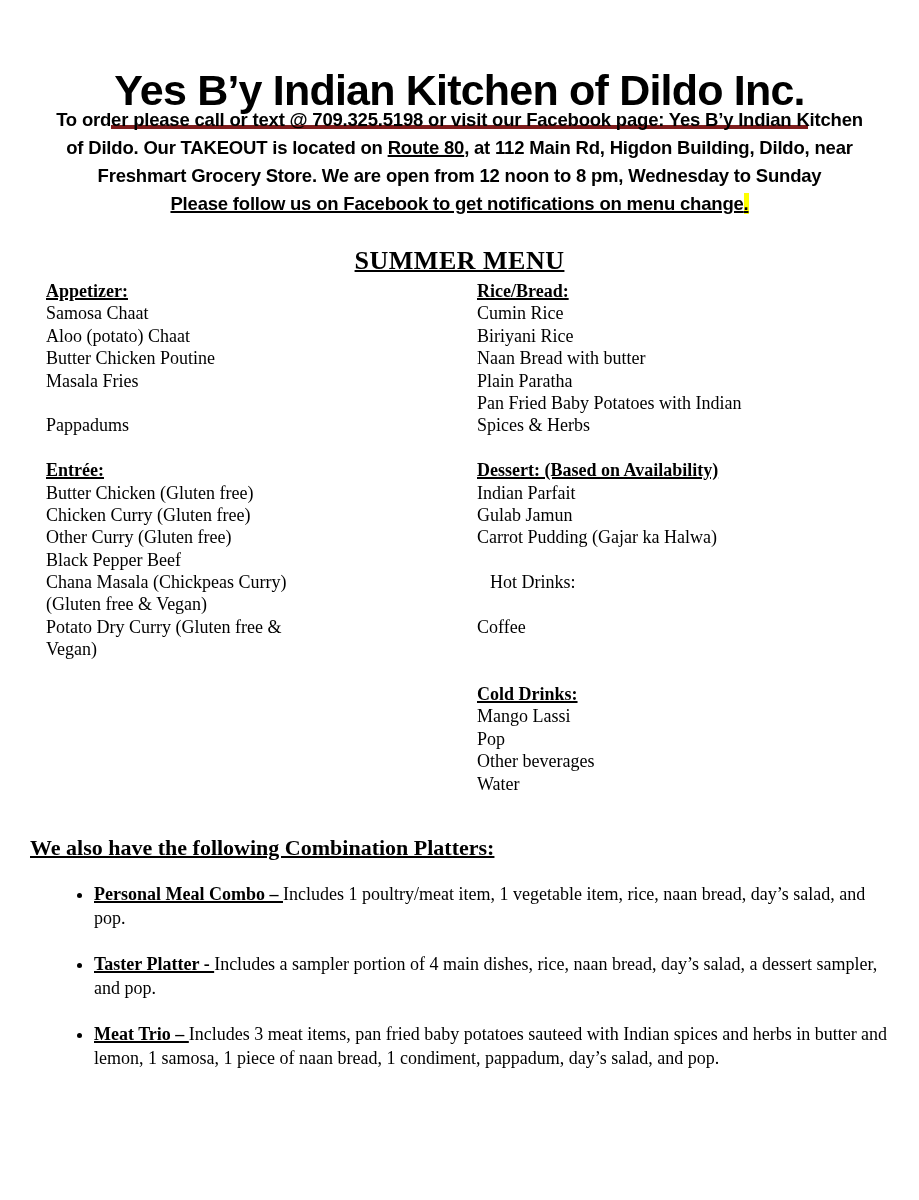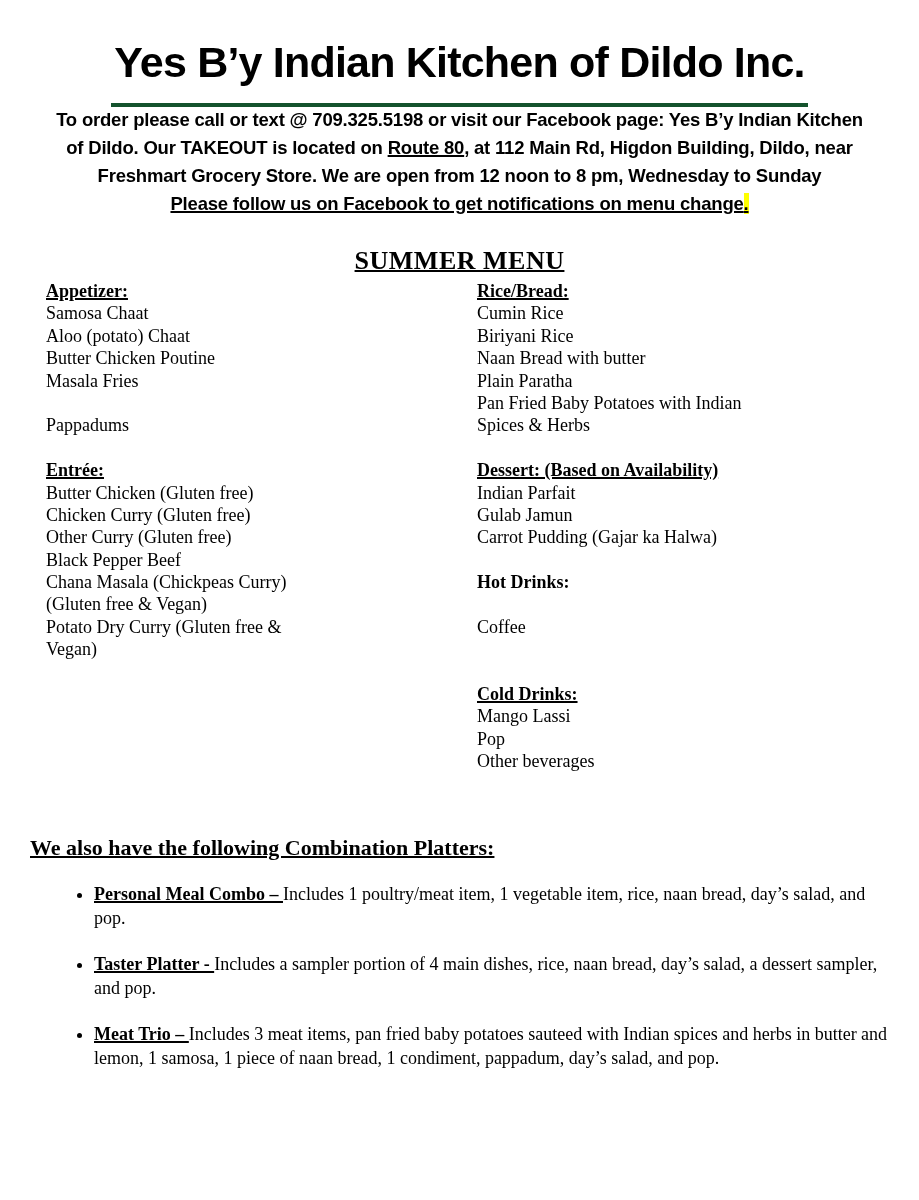--- a/index.html
+++ b/index.html
@@ -17,22 +17,23 @@
     position:absolute; top:38px; left:0; width:100%;
     text-align:center;
   }
   .title-inner {
     display:inline-block;
     font-weight:bold;
     font-size:43px;
     line-height:1.12;
     letter-spacing:-0.8px;
     white-space:nowrap;
-    border-bottom:4px solid #14532d;
-    padding:0 3px 17px 3px;
+    border-bottom:4px solid #7f1d1d;
+    padding:0 3px 11px 3px;
+    margin-top:28px;
   }
 
   
   .intro {
     position:absolute; top:106px; left:0; width:100%;
     font-weight:bold;
     font-size:18.5px;
     line-height:28px;
     text-align:center;
     letter-spacing:-0.2px;
@@ -61,21 +62,21 @@
   .columns {
     position:absolute; top:280px; left:0; width:100%;
     font-family:"Liberation Serif", serif;
     font-size:18px;
   }
   .col { position:absolute; top:0; }
   .col-left  { left:46px;  width:420px; }
   .col-right { left:477px; width:430px; }
   .mline { height:22.4px; line-height:22.4px; white-space:nowrap; }
   .mline .hu { font-weight:bold; text-decoration:underline; text-decoration-thickness:2px; }
-  .mline .h  { font-weight:bold; }
+  .mline .h  { font-weight:normal;margin-left:13px; }
 
   
   .platters {
     position:absolute; top:836px; left:30px; width:860px;
     font-family:"Liberation Serif", serif;
   }
   .platters-heading {
     font-size:22px; font-weight:bold; line-height:24px;
   }
   .platters-heading span { text-decoration:underline; text-decoration-thickness:2px; }
@@ -154,20 +155,21 @@
         <div class="mline"></div>
         <div class="mline"><span class="h">Hot Drinks:</span></div>
         <div class="mline"></div>
         <div class="mline"><span>Coffee</span></div>
         <div class="mline"></div>
         <div class="mline"></div>
         <div class="mline"><span class="hu">Cold Drinks:</span></div>
         <div class="mline"><span>Mango Lassi</span></div>
         <div class="mline"><span>Pop</span></div>
         <div class="mline"><span>Other beverages</span></div>
+        <div class="mline"><span>Water</span></div>
       </div>
   </div>
 
   <div class="platters">
     <div class="platters-heading">
       <span>We also have the following Combination Platters:</span>
     </div>
     <ul id="platters-list">
         <li><span class="platter-name">Personal Meal Combo – </span><span>Includes 1 poultry/meat item, 1 vegetable item, rice, naan bread, day’s salad, and pop.</span></li>
         <li><span class="platter-name">Taster Platter - </span><span>Includes a sampler portion of 4 main dishes, rice, naan bread, day’s salad, a dessert sampler, and pop.</span></li>

